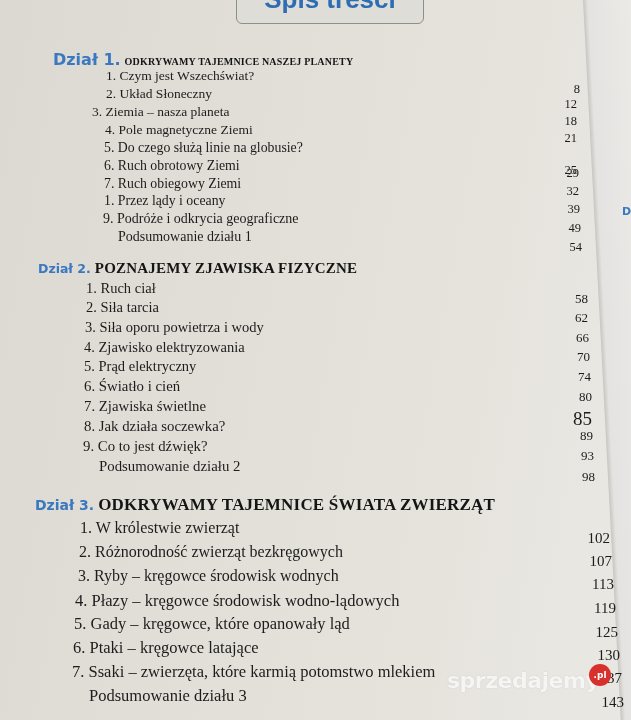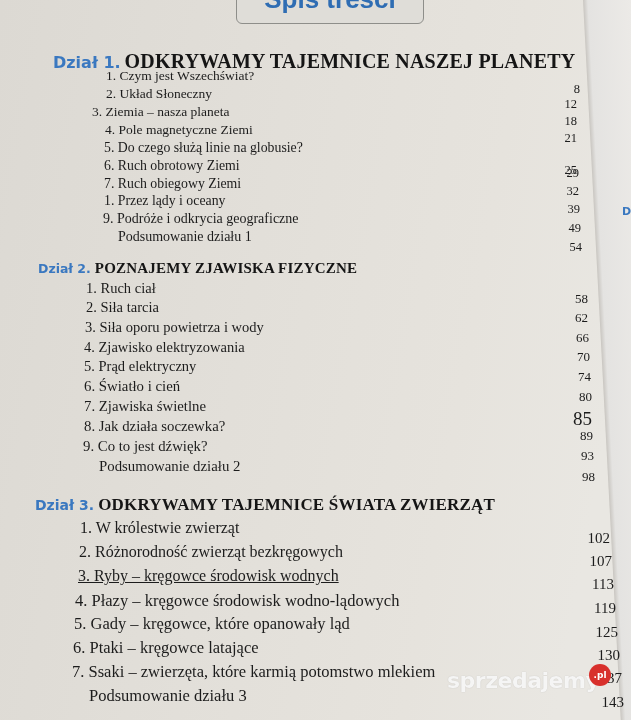--- a/index.html
+++ b/index.html
@@ -51,21 +51,21 @@
 <body>
 
 <div class="page-edge"></div>
 
 <div class="title-box">
   <span>Spis treści</span>
 </div>
 
 <div class="section-head" style="left:53px;top:50px;">
   <span class="label" style="font-size:16px;">Dział 1.</span>
-  <span class="name" style="font-size:20px;">ODKRYWAMY TAJEMNICE NASZEJ PLANETY</span>
+  <span class="name" style="font-size:10px;">ODKRYWAMY TAJEMNICE NASZEJ PLANETY</span>
 </div>
 <div class="item" style="left:106px;top:68px;font-size:13.5px;">1. Czym jest Wszechświat?</div>
 <div class="item" style="left:106px;top:86px;font-size:13.5px;">2. Układ Słoneczny</div>
 <div class="item" style="left:92px;top:104px;font-size:13.5px;">3. Ziemia – nasza planeta</div>
 <div class="item" style="left:105px;top:122px;font-size:13.5px;">4. Pole magnetyczne Ziemi</div>
 <div class="item" style="left:104px;top:140px;font-size:13.8px;">5. Do czego służą linie na globusie?</div>
 <div class="item" style="left:104px;top:158px;font-size:13.8px;">6. Ruch obrotowy Ziemi</div>
 <div class="item" style="left:104px;top:176px;font-size:13.8px;">7. Ruch obiegowy Ziemi</div>
 <div class="item" style="left:104px;top:193px;font-size:13.8px;">1. Przez lądy i oceany</div>
 <div class="item" style="left:103px;top:211px;font-size:14px;">9. Podróże i odkrycia geograficzne</div>
@@ -109,21 +109,21 @@
 <div class="num" style="left:571px;top:428px;width:22px;font-size:13px;">89</div>
 <div class="num" style="left:572px;top:448px;width:22px;font-size:13px;">93</div>
 <div class="num" style="left:573px;top:469px;width:22px;font-size:13px;">98</div>
 
 <div class="section-head" style="left:17px;top:495px;margin-left:18px;">
   <span class="label" style="font-size:14px;">Dział 3.</span>
   <span class="name" style="font-size:17px;">ODKRYWAMY TAJEMNICE ŚWIATA ZWIERZĄT</span>
 </div>
 <div class="item" style="left:80px;top:519px;font-size:16px;">1. W królestwie zwierząt</div>
 <div class="item" style="left:79px;top:543px;font-size:16px;">2. Różnorodność zwierząt bezkręgowych</div>
-<div class="item" style="left:78px;top:567px;font-size:16px;text-decoration:underline;">3. Ryby – kręgowce środowisk wodnych</div>
+<div class="item" style="left:78px;top:567px;font-size:16px;">3. Ryby – kręgowce środowisk wodnych</div>
 <div class="item" style="left:75px;top:591px;font-size:16.5px;">4. Płazy – kręgowce środowisk wodno-lądowych</div>
 <div class="item" style="left:74px;top:614px;font-size:16.5px;">5. Gady – kręgowce, które opanowały ląd</div>
 <div class="item" style="left:73px;top:638px;font-size:16.5px;">6. Ptaki – kręgowce latające</div>
 <div class="item" style="left:72px;top:662px;font-size:16.5px;">7. Ssaki – zwierzęta, które karmią potomstwo mlekiem</div>
 <div class="item" style="left:89px;top:686px;font-size:16.5px;">Podsumowanie działu 3</div>
 
 <div class="num" style="left:580px;top:530px;width:30px;font-size:15px;">102</div>
 <div class="num" style="left:582px;top:553px;width:30px;font-size:15px;">107</div>
 <div class="num" style="left:584px;top:576px;width:30px;font-size:15px;">113</div>
 <div class="num" style="left:586px;top:600px;width:30px;font-size:15px;">119</div>

